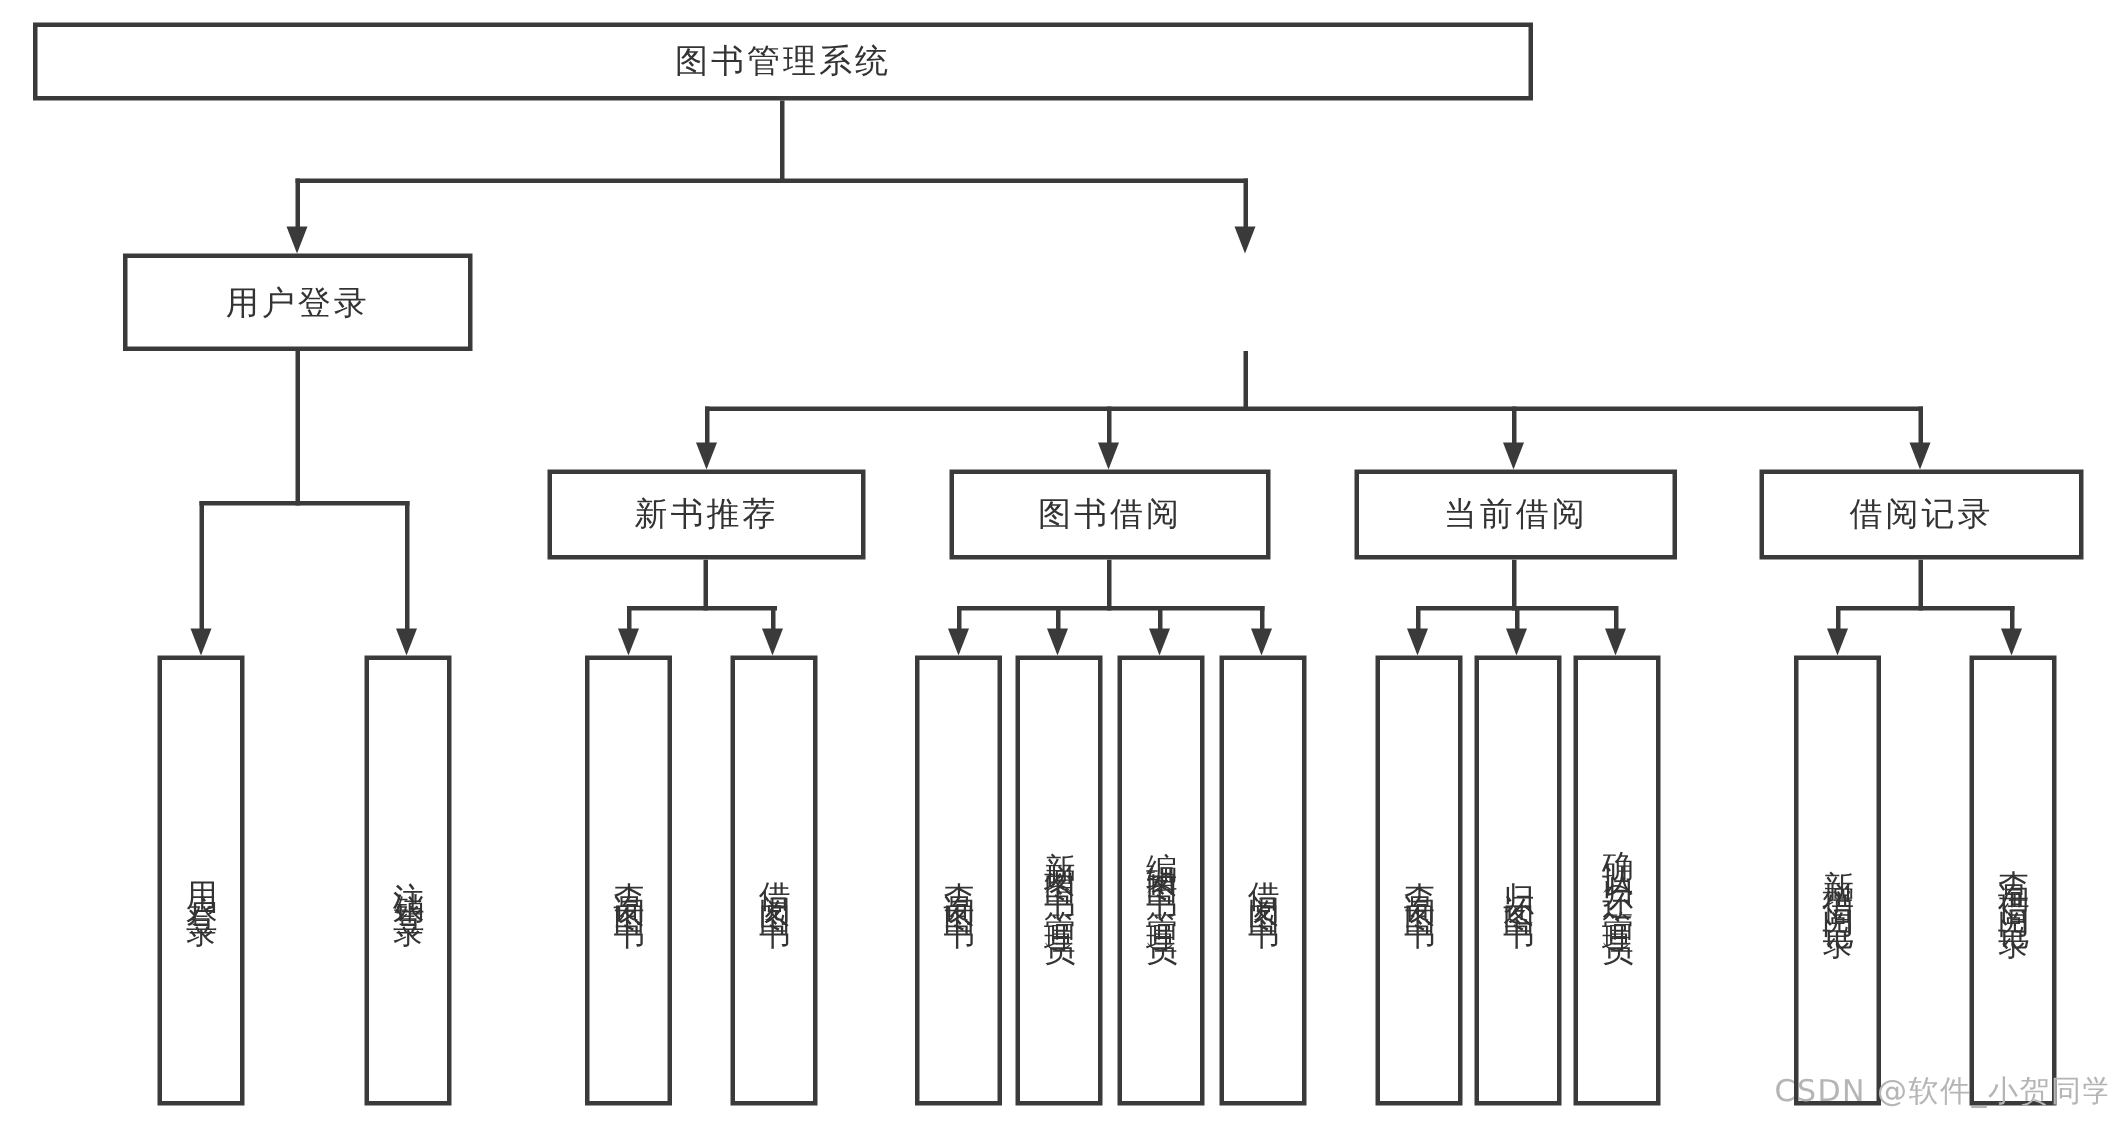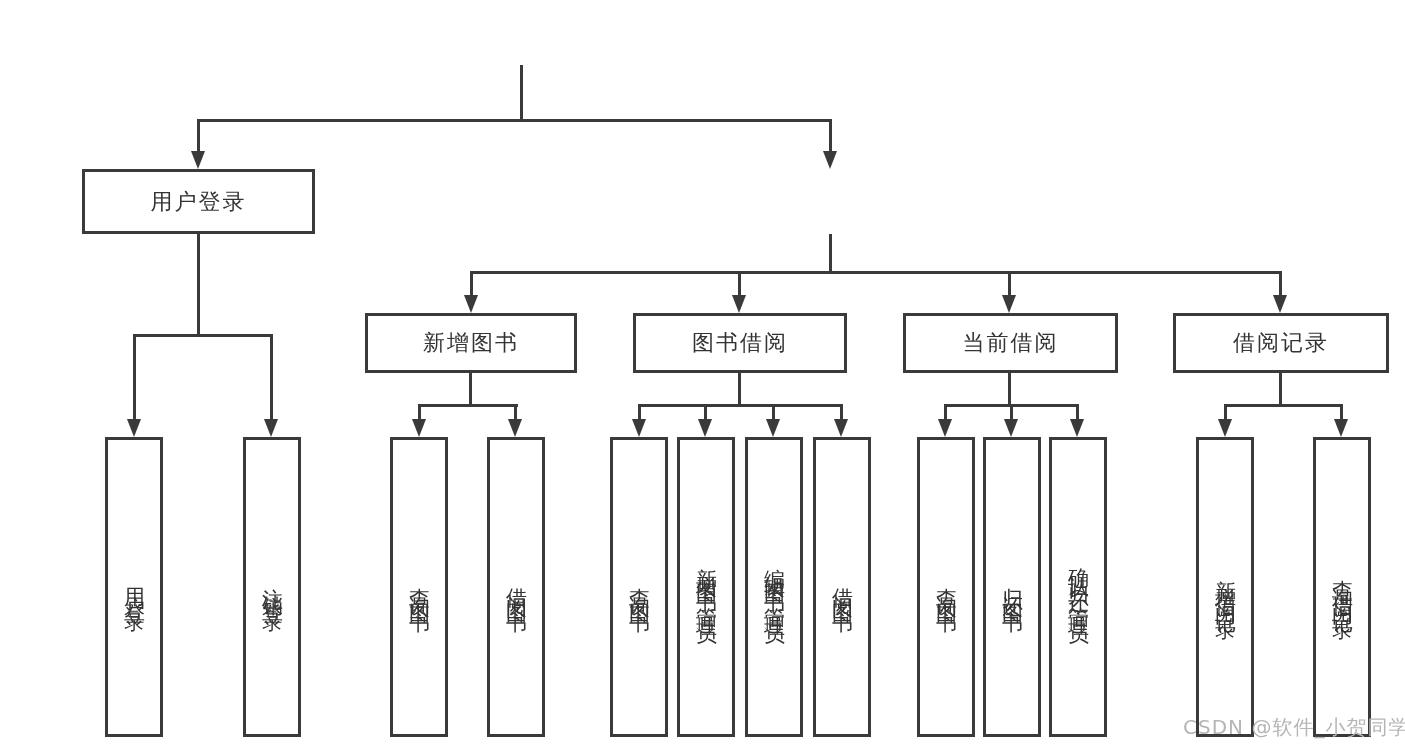--- a/index.html
+++ b/index.html
@@ -54,20 +54,21 @@
     letter-spacing:1px;
     white-space:nowrap;
     z-index:3;
   }
 </style>
 </head>
 <body>
 
 <div id="canvas">
 
+  <div class="box" style="left:22px;top:15px;width:1000px;height:52px;">图书管理系统</div>
 
   <div class="vl" style="left:520px;top:65px;height:57px;"></div>
   <div class="hl" style="left:197px;top:119px;width:635px;"></div>
   <div class="vl" style="left:197px;top:119px;height:34px;"></div>
   <div class="ar" style="left:191px;top:151px;"></div>
   <div class="vl" style="left:829px;top:119px;height:34px;"></div>
   <div class="ar" style="left:823px;top:151px;"></div>
 
   <div class="box" style="left:82px;top:169px;width:233px;height:65px;">用户登录</div>
 
@@ -82,21 +83,21 @@
   <div class="hl" style="left:470px;top:271px;width:812px;"></div>
   <div class="vl" style="left:470px;top:271px;height:26px;"></div>
   <div class="ar" style="left:464px;top:295px;"></div>
   <div class="vl" style="left:738px;top:271px;height:26px;"></div>
   <div class="ar" style="left:732px;top:295px;"></div>
   <div class="vl" style="left:1008px;top:271px;height:26px;"></div>
   <div class="ar" style="left:1002px;top:295px;"></div>
   <div class="vl" style="left:1279px;top:271px;height:26px;"></div>
   <div class="ar" style="left:1273px;top:295px;"></div>
 
-  <div class="box" style="left:365px;top:313px;width:212px;height:60px;">新增图书</div>
+  <div class="box" style="left:365px;top:313px;width:212px;height:60px;">新书推荐</div>
   <div class="box" style="left:633px;top:313px;width:214px;height:60px;">图书借阅</div>
   <div class="box" style="left:903px;top:313px;width:215px;height:60px;">当前借阅</div>
   <div class="box" style="left:1173px;top:313px;width:216px;height:60px;">借阅记录</div>
 
   <div class="vl" style="left:469px;top:373px;height:34px;"></div>
   <div class="hl" style="left:418px;top:404px;width:100px;"></div>
   <div class="vl" style="left:418px;top:404px;height:18px;"></div>
   <div class="ar" style="left:412px;top:419px;"></div>
   <div class="vl" style="left:514px;top:404px;height:18px;"></div>
   <div class="ar" style="left:508px;top:419px;"></div>

